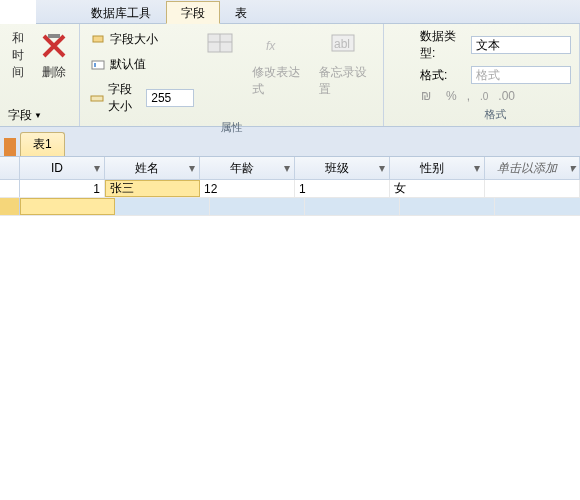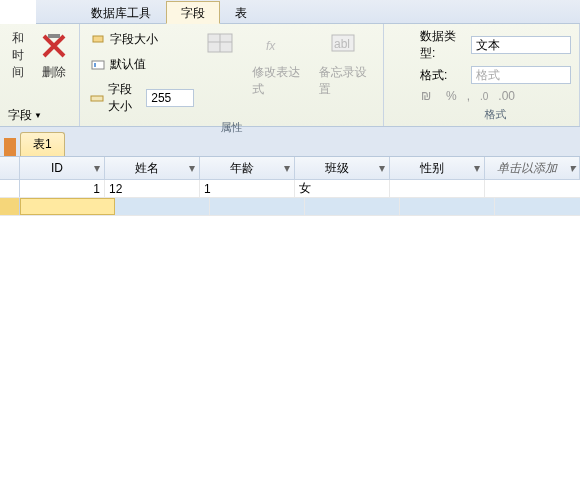--- a/index.html
+++ b/index.html
@@ -200,20 +200,21 @@
       </div>
     <div class="col c-add" style="font-style:italic;color:#666;">
         <span>单击以添加</span>
         <span class="dd">▾</span>
       </div>
   </div>
 
   <div class="row">
     <div class="rowhead"></div>
     <div class="cell c-id num">1</div>
+    <div class="cell c-name editing">张三</div>
     <div class="cell c-age">12</div>
     <div class="cell c-class">1</div>
     <div class="cell c-sex">女</div>
     <div class="cell c-add"></div>
   </div>
 
   <div class="row sel">
     <div class="rowhead" style="background:#f5d67a;"></div>
     <div class="cell c-name editing"></div>
     <div class="cell c-age"></div>

